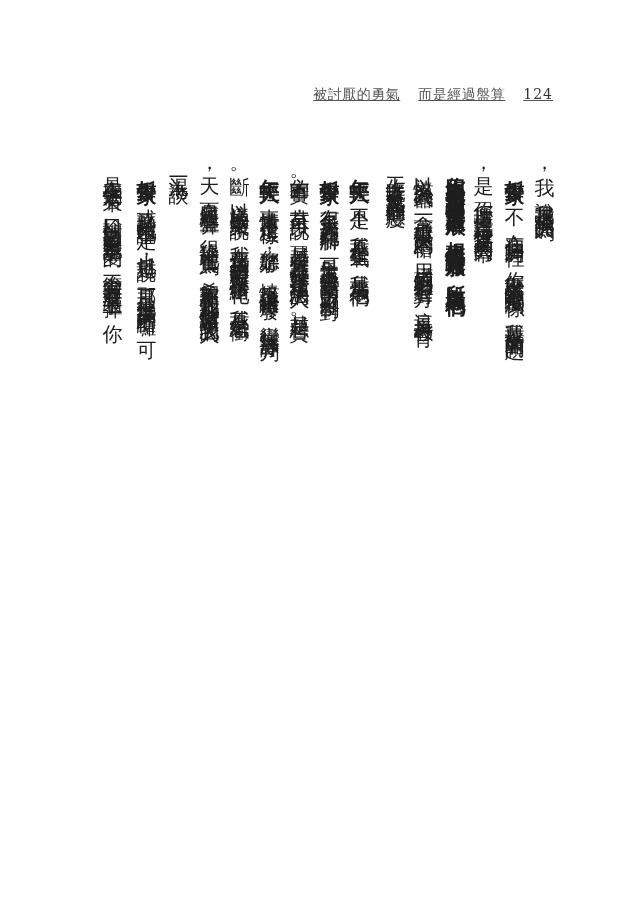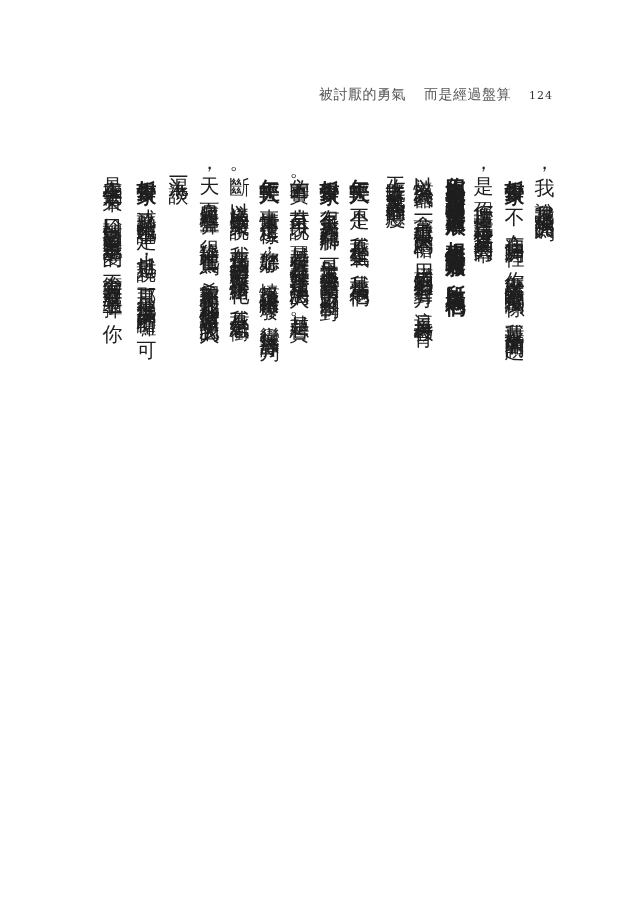--- a/index.html
+++ b/index.html
@@ -4,23 +4,23 @@
 <style>
   html, body { margin: 0; padding: 0; }
   body {
     width: 641px; height: 900px; background: #ffffff; position: relative; overflow: hidden;
     font-family: "DejaVu Serif", "Liberation Serif", serif;
     color: #1e1e1e;
   }
   .running-head {
     position: absolute; top: 86px; right: 88px;
     font-size: 14px; color: #555; letter-spacing: 0.5px;
-    display: flex; gap: 18px; align-items: baseline;
+    display: flex; gap: 18px; align-items: baseline; text-decoration: underline;
   }
-  .running-head .page-num { font-size: 11px; color: #333; letter-spacing: 1px; }
+  .running-head .page-num { font-size: 14px; color: #333; letter-spacing: 1px; }
   .text-block {
     position: absolute; top: 161px; left: 100px; width: 460px; height: 640px;
   }
   .col {
     position: absolute; top: 0;
     writing-mode: vertical-rl;
     font-size: 20px;
     line-height: 26px;
     letter-spacing: 2.6px;
     white-space: nowrap;

